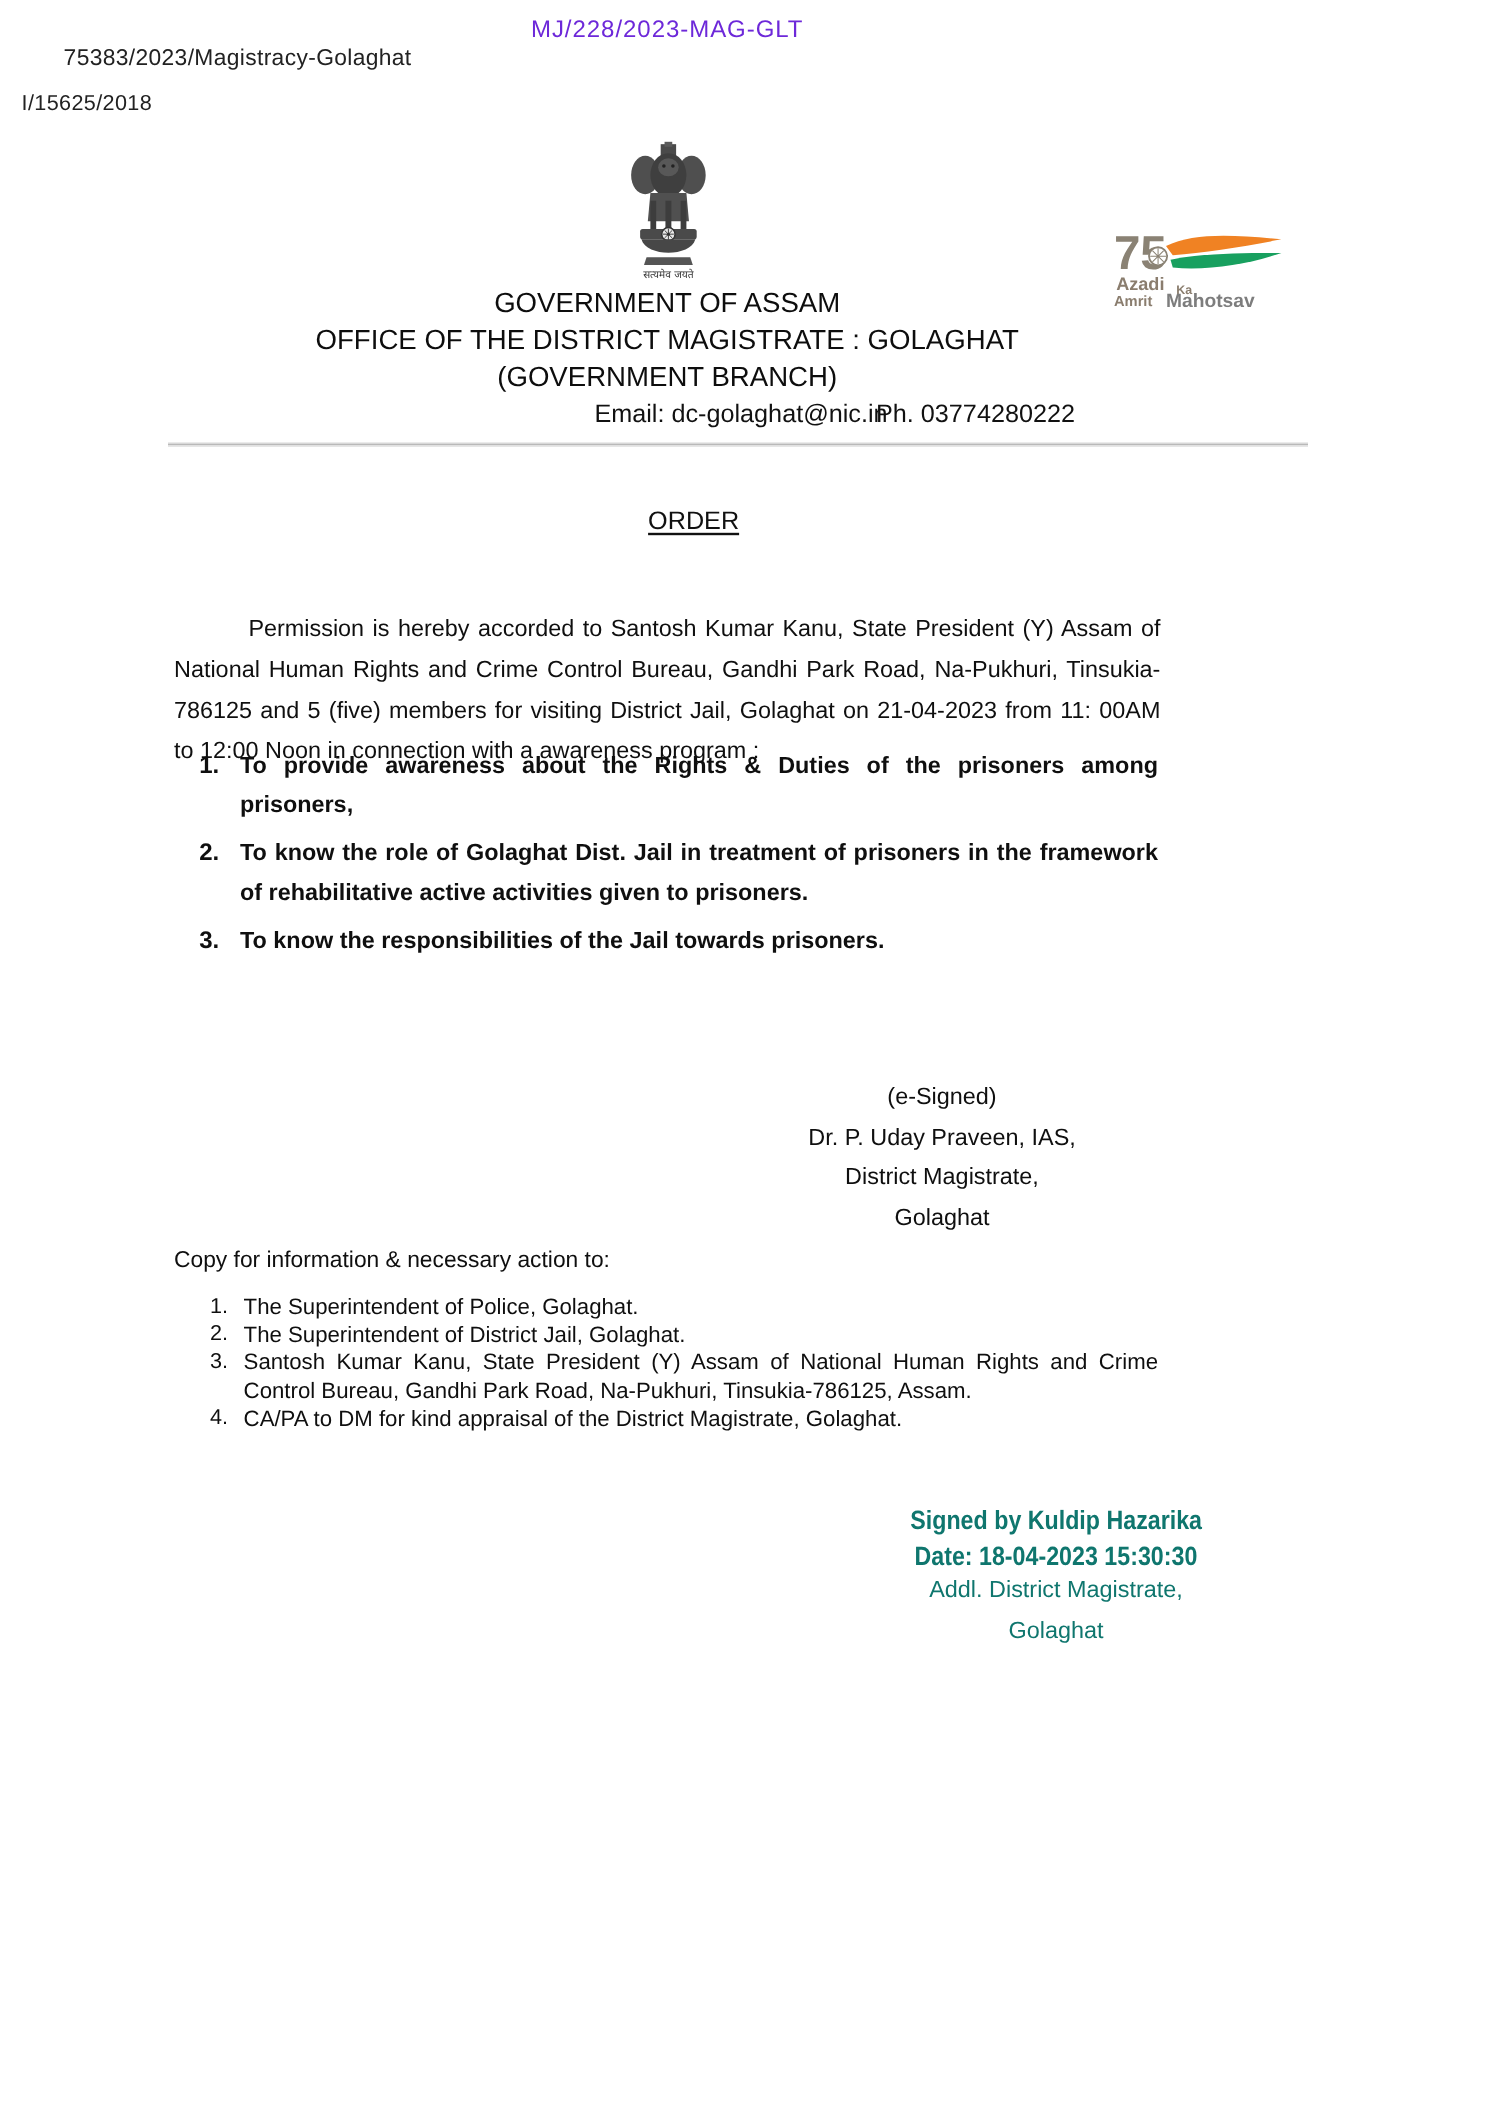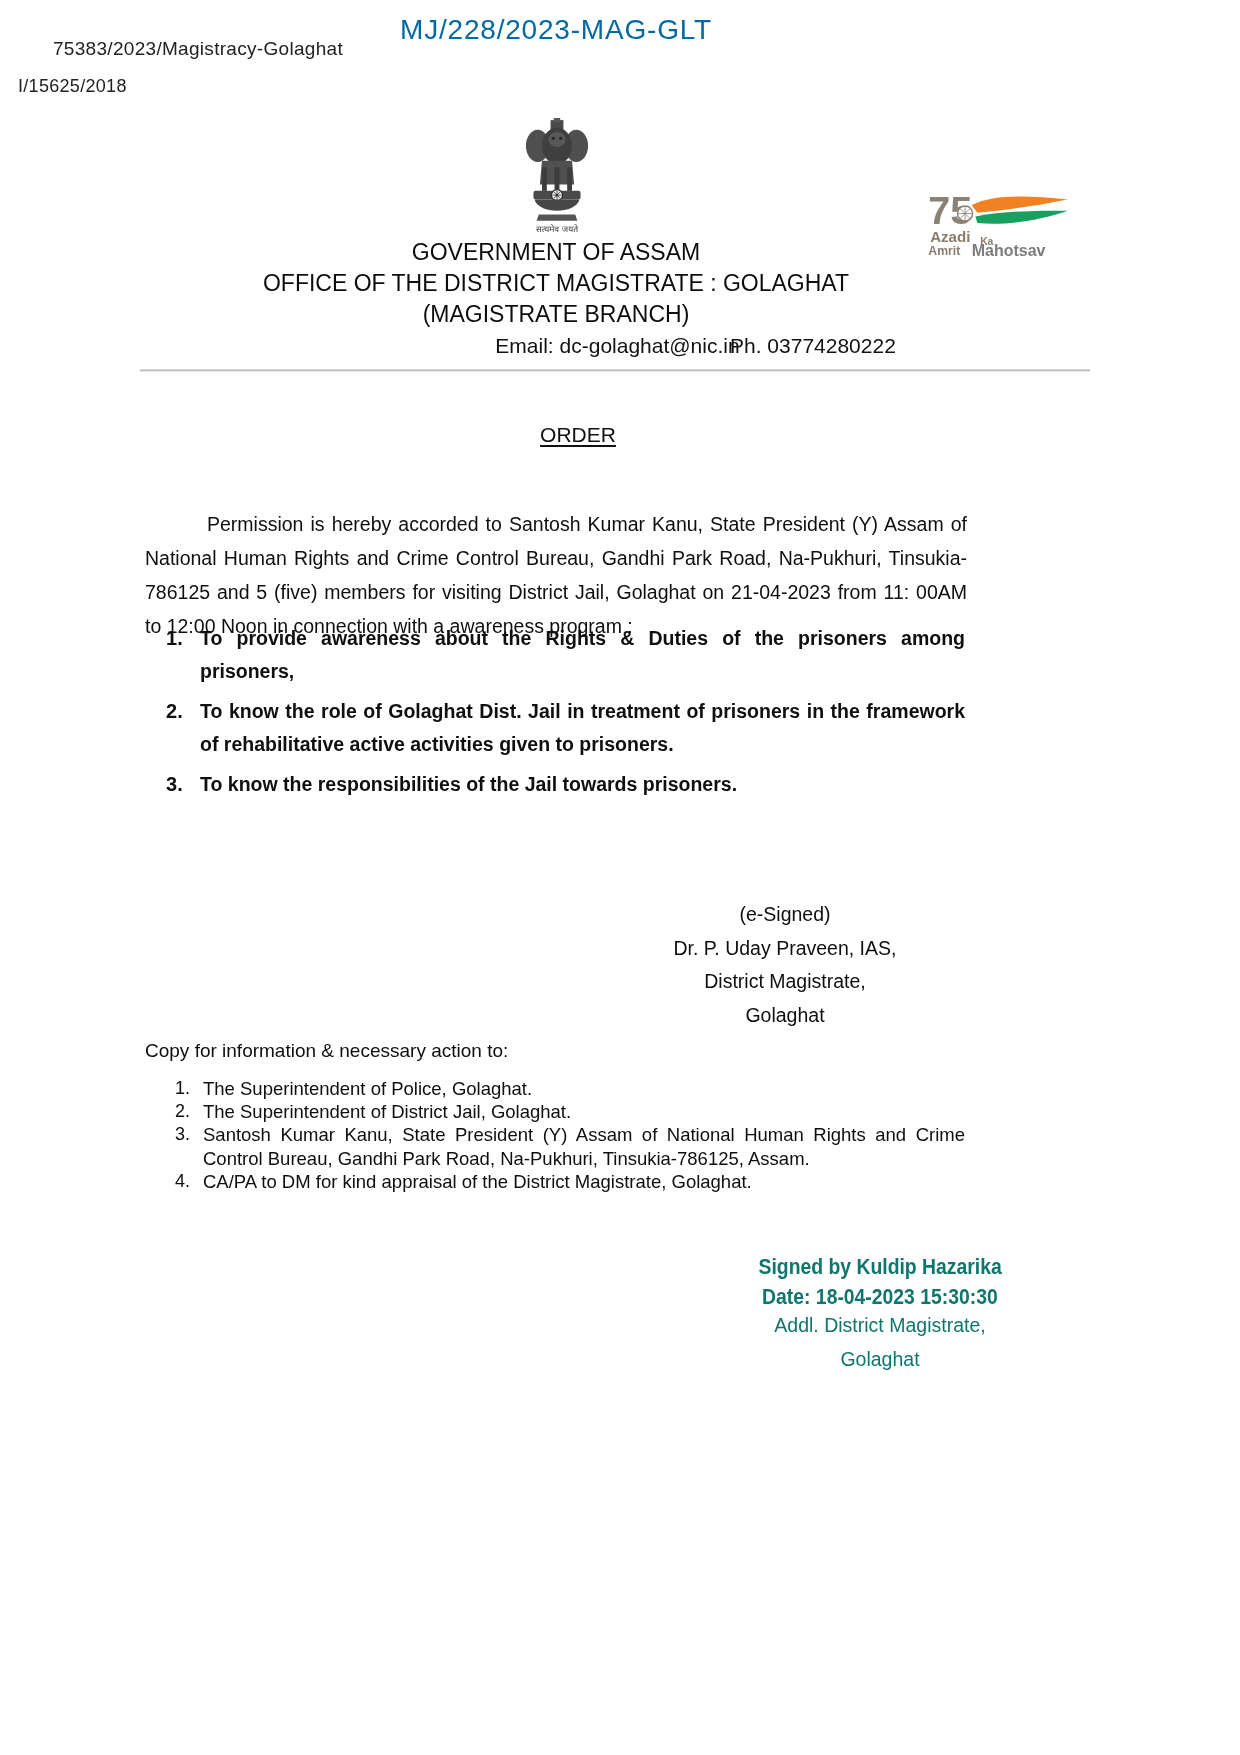--- a/index.html
+++ b/index.html
@@ -10,21 +10,21 @@
     width: 1240px;
     height: 1755px;
     position: relative;
     overflow: hidden;
   }
   .page { position: absolute; left: 0; top: 0; width: 1240px; height: 1755px; background: #fff; }
 
   .ref1 { position: absolute; left: 18px; top: 38px; font-size: 19px; letter-spacing: .3px; color: #222; margin-left: 35px; }
   .ref2 { position: absolute; left: 18px; top: 76px; font-size: 18px; letter-spacing: .3px; color: #222; }
   .refc { position: absolute; left: 145px; top: 14px; width: 822px; text-align: center;
-          font-size: 28px; letter-spacing: .8px; color: #0369a1; }
+          font-size: 20px; letter-spacing: .8px; color: #6d28d9; }
 
   .emblem { position: absolute; left: 503px; top: 118px; width: 108px; height: 120px; }
   .azadi  { position: absolute; left: 928px; top: 190px; width: 142px; height: 66px; }
 
   .titles { position: absolute; left: 145px; top: 237px; width: 822px; text-align: center; }
   .titles div { font-size: 23px; line-height: 31px; color: #0d0d0d; }
 
   .contact { position: absolute; left: 145px; top: 334px; width: 945px; font-size: 21px; text-align: center; }
   .contact .phone { position: absolute; left: 585px; top: 0; }
 
@@ -106,21 +106,21 @@
     <path d="M39 18 L39 32 M32 25 L46 25 M34 20 L44 30 M44 20 L34 30" stroke="#8A8274" stroke-width="0.9"></path>
     <text x="2" y="55" font-size="16" font-weight="bold" fill="#8A7D6E">Azadi</text>
     <text x="55" y="58" font-size="11" font-weight="bold" fill="#8A7D6E">Ka</text>
     <text x="0" y="69" font-size="13" font-weight="bold" fill="#8A7D6E">Amrit</text>
     <text x="46" y="70" font-size="17" font-weight="bold" fill="#7D7D7D">Mahotsav</text>
   </svg>
 
   <div class="titles">
     <div>GOVERNMENT OF ASSAM</div>
     <div>OFFICE OF THE DISTRICT MAGISTRATE : GOLAGHAT</div>
-    <div>(MAGISTRATE BRANCH)</div>
+    <div>(GOVERNMENT BRANCH)</div>
   </div>
 
   <div class="contact">
     <span class="email">Email: dc-golaghat@nic.in</span>
     <span class="phone">Ph. 03774280222</span>
   </div>
 
   <div class="rule"></div>
 
   <div class="order-title">

